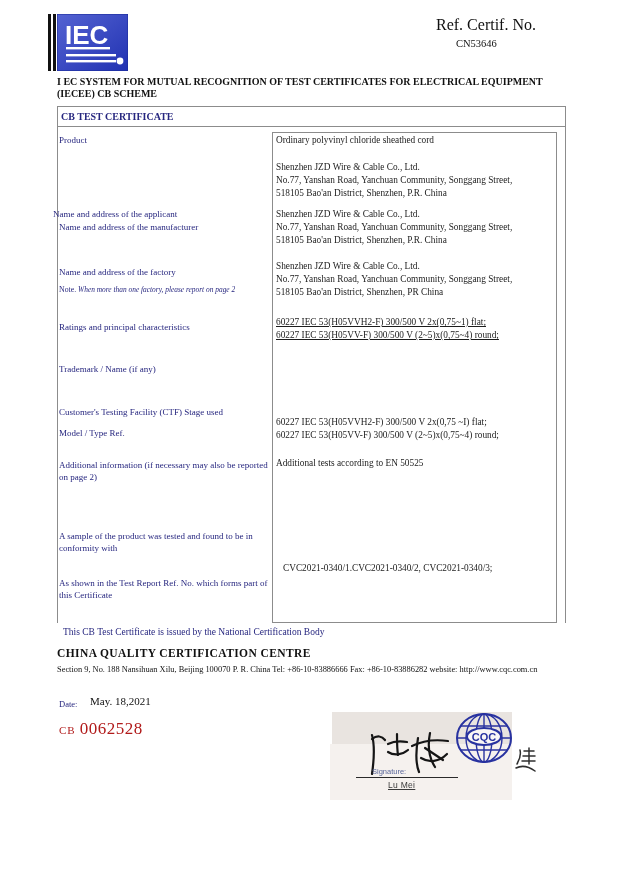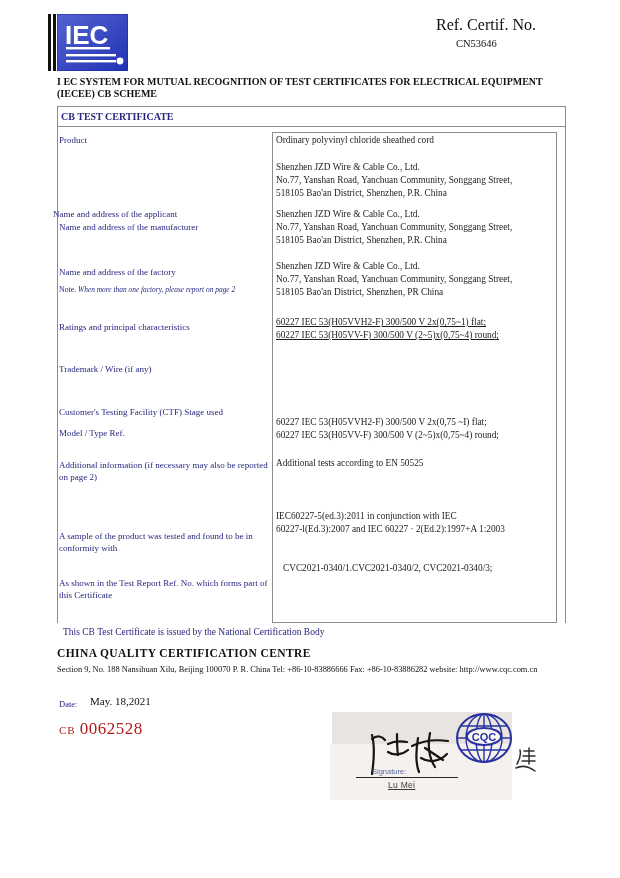--- a/index.html
+++ b/index.html
@@ -81,21 +81,21 @@
 
   <div class="abs lbl" style="left:59px;top:135px;">Product</div>
   <div class="abs lbl" style="left:53px;top:176px;margin-top:33px;">Name and address of the applicant</div>
   <div class="abs lbl" style="left:59px;top:222px;">Name and address of the manufacturer</div>
   <div class="abs lbl" style="left:59px;top:267px;">Name and address of the factory</div>
   <div class="abs note" style="left:59px;top:285px;">
     <span>Note.</span>
     <span class="it">When more than one factory, please report on page 2</span>
   </div>
   <div class="abs lbl" style="left:59px;top:322px;">Ratings and principal characteristics</div>
-  <div class="abs lbl" style="left:59px;top:364px;">Trademark / Wire (if any)</div>
+  <div class="abs lbl" style="left:59px;top:364px;">Trademark / Name (if any)</div>
   <div class="abs lbl" style="left:59px;top:407px;">Customer's Testing Facility (CTF) Stage used</div>
   <div class="abs lbl" style="left:59px;top:428px;">Model / Type Ref.</div>
   <div class="abs lbl" style="left:59px;top:460px;width:212px;">Additional information (if necessary may also be reported
 on page 2)</div>
   <div class="abs lbl" style="left:59px;top:531px;width:212px;">A sample of the product was tested and found to be in
 conformity with</div>
   <div class="abs lbl" style="left:59px;top:578px;width:212px;">As shown in the Test Report Ref. No. which forms part of
 this Certificate</div>
 
   <div class="abs val" style="left:276px;top:134px;">Ordinary polyvinyl chloride sheathed cord</div>
@@ -106,22 +106,20 @@
 No.77, Yanshan Road, Yanchuan Community, Songgang Street,
 518105 Bao'an District, Shenzhen, P.R. China</div>
   <div class="abs val" style="left:276px;top:260px;">Shenzhen JZD Wire &amp; Cable Co., Ltd.
 No.77, Yanshan Road, Yanchuan Community, Songgang Street,
 518105 Bao'an District, Shenzhen, PR China</div>
   <div class="abs val" style="left:276px;top:316px;text-decoration:underline;">60227 IEC 53(H05VVH2-F) 300/500 V 2x(0,75~1) flat;
 60227 IEC 53(H05VV-F) 300/500 V (2~5)x(0,75~4) round;</div>
   <div class="abs val" style="left:276px;top:416px;">60227 IEC 53(H05VVH2-F) 300/500 V 2x(0,75 ~I) flat;
 60227 IEC 53(H05VV-F) 300/500 V (2~5)x(0,75~4) round;</div>
   <div class="abs val" style="left:276px;top:457px;">Additional tests according to EN 50525</div>
-  <div class="abs val" style="left:276px;top:510px;">IEC60227-5(ed.3):2011 in conjunction with IEC
-60227-l(Ed.3):2007 and IEC 60227 · 2(Ed.2):1997+A 1:2003</div>
   <div class="abs val" style="left:283px;top:562px;">CVC2021-0340/1.CVC2021-0340/2, CVC2021-0340/3;</div>
 
   <div class="abs issuer" style="left:63px;top:627px;">This CB Test Certificate is issued by the National Certification Body</div>
   <div class="abs orgname" style="left:57px;top:647px;">CHINA QUALITY CERTIFICATION CENTRE</div>
   <div class="abs orgaddr" style="left:57px;top:665px;">Section 9, No. 188 Nansihuan Xilu, Beijing 100070 P. R. China Tel: +86-10-83886666 Fax: +86-10-83886282 website: http://www.cqc.com.cn</div>
 
   <div class="abs datelbl" style="left:59px;top:699px;">Date:</div>
   <div class="abs dateval" style="left:90px;top:695px;">May. 18,2021</div>
 
   <div class="abs cbline" style="left:59px;top:719px;">

